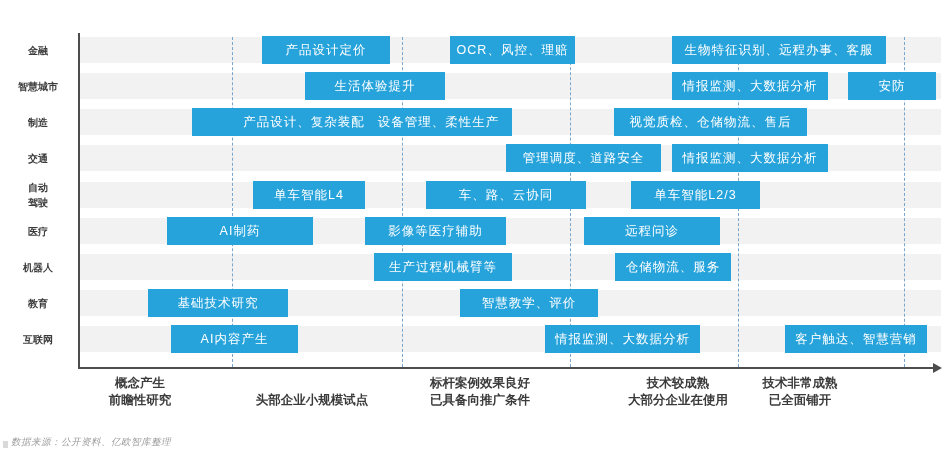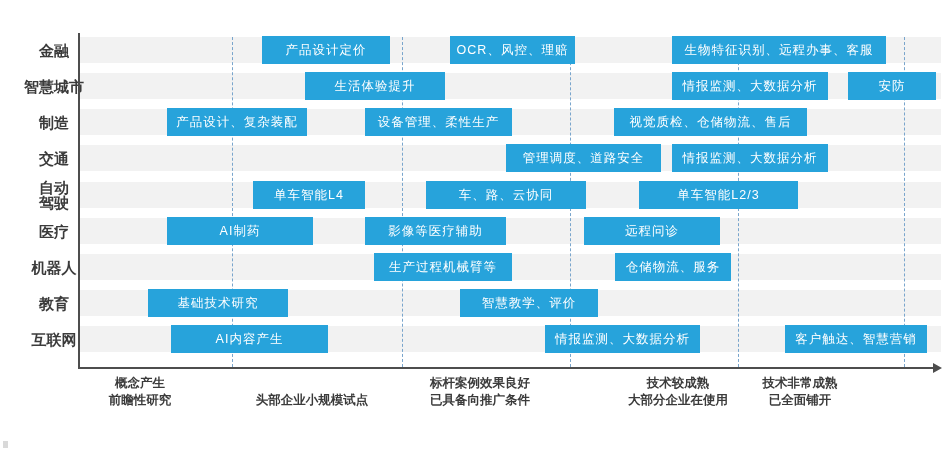--- a/index.html
+++ b/index.html
@@ -7,21 +7,21 @@
     position:relative;width:945px;height:450px;background:#ffffff;overflow:hidden;
     font-family:"Liberation Sans","DejaVu Sans",sans-serif;
   }
   .title{
     position:absolute;left:78px;width:863px;top:7px;text-align:center;
     font-size:15.5px;font-weight:bold;color:var(--c-title,#2e2e2e);letter-spacing:.5px;
   }
   .row-band{position:absolute;left:78px;width:863px;height:26px;background:var(--c-band,#f2f2f2);}
   .industry-label{
     position:absolute;left:0;width:76px;text-align:center;
-    font-size:15px;font-weight:bold;color:var(--c-label,#3b3b3b);line-height:15px;margin-left:16px;
+    font-size:10px;font-weight:bold;color:var(--c-label,#3b3b3b);line-height:15px;
   }
   .stage-divider{position:absolute;top:37px;height:330px;width:0;border-left:1px dashed var(--c-dash,#79a5cc);}
   .y-axis-line{position:absolute;left:78px;top:33px;width:2px;height:336px;background:var(--c-axis,#4d4d4d);}
   .x-axis-line{position:absolute;left:78px;top:367px;width:857px;height:2px;background:var(--c-axis,#4d4d4d);}
   .x-axis-arrow{
     position:absolute;left:933px;top:363px;width:0;height:0;
     border-left:9px solid var(--c-axis,#4d4d4d);border-top:5px solid transparent;border-bottom:5px solid transparent;
   }
   .maturity-box{
     position:absolute;height:28px;background:var(--c-box,#27a3db);color:var(--c-boxtext,#ffffff);
@@ -97,36 +97,36 @@
   <div class="x-axis-line"></div>
   <div class="x-axis-arrow"></div>
 
   <div id="boxes-layer">
       <div class="maturity-box" style="left: 262px; top: 36px; width: 128px;">产品设计定价</div>
       <div class="maturity-box" style="left: 450px; top: 36px; width: 125px;">OCR、风控、理赔</div>
       <div class="maturity-box" style="left: 672px; top: 36px; width: 214px;">生物特征识别、远程办事、客服</div>
       <div class="maturity-box" style="left: 305px; top: 72px; width: 140px;">生活体验提升</div>
       <div class="maturity-box" style="left: 672px; top: 72px; width: 156px;">情报监测、大数据分析</div>
       <div class="maturity-box" style="left: 848px; top: 72px; width: 88px;">安防</div>
-      <div class="maturity-box" style="left: 167px; top: 108px; width: 140px;">产品设计、复杂装配</div>
+      <div class="maturity-box" style="left: 192px; top: 108px; width: 140px; padding-left: 42px;">产品设计、复杂装配</div>
       <div class="maturity-box" style="left: 365px; top: 108px; width: 147px;">设备管理、柔性生产</div>
       <div class="maturity-box" style="left: 614px; top: 108px; width: 193px;">视觉质检、仓储物流、售后</div>
       <div class="maturity-box" style="left: 506px; top: 144px; width: 155px;">管理调度、道路安全</div>
       <div class="maturity-box" style="left: 672px; top: 144px; width: 156px;">情报监测、大数据分析</div>
       <div class="maturity-box" style="left: 253px; top: 181px; width: 112px;">单车智能L4</div>
       <div class="maturity-box" style="left: 426px; top: 181px; width: 160px;">车、路、云协同</div>
-      <div class="maturity-box" style="left: 631px; top: 181px; width: 159px; margin-left: 8px;">单车智能L2/3</div>
+      <div class="maturity-box" style="left: 631px; top: 181px; width: 129px;">单车智能L2/3</div>
       <div class="maturity-box" style="left: 167px; top: 217px; width: 146px;">AI制药</div>
       <div class="maturity-box" style="left: 365px; top: 217px; width: 141px;">影像等医疗辅助</div>
       <div class="maturity-box" style="left: 584px; top: 217px; width: 136px;">远程问诊</div>
       <div class="maturity-box" style="left: 374px; top: 253px; width: 138px;">生产过程机械臂等</div>
       <div class="maturity-box" style="left: 615px; top: 253px; width: 116px;">仓储物流、服务</div>
       <div class="maturity-box" style="left: 148px; top: 289px; width: 140px;">基础技术研究</div>
       <div class="maturity-box" style="left: 460px; top: 289px; width: 138px; text-align: center;">智慧教学、评价</div>
-      <div class="maturity-box" style="left: 171px; top: 325px; width: 157px;">AI内容产生</div>
+      <div class="maturity-box" style="left: 171px; top: 325px; width: 127px;">AI内容产生</div>
       <div class="maturity-box" style="left: 545px; top: 325px; width: 155px;">情报监测、大数据分析</div>
       <div class="maturity-box" style="left: 785px; top: 325px; width: 142px;">客户触达、智慧营销</div>
     </div>
   <div id="stages-layer">
       <div class="stage-label" style="left: 30px; width: 220px;">
         <div class="">概念产生</div>
         <div class="">前瞻性研究</div>
       </div>
       <div class="stage-label" style="left: 202px; width: 220px;">
         <div class="">头部企业小规模试点</div>
@@ -139,13 +139,14 @@
         <div class="">技术较成熟</div>
         <div class="">大部分企业在使用</div>
       </div>
       <div class="stage-label" style="left: 690px; width: 220px; text-align: right;">
         <div class="">技术非常成熟</div>
         <div class="">已全面铺开</div>
       </div>
     </div>
 
   <div class="footer-tick"></div>
+  <div class="source-note">数据来源：公开资料、亿欧智库整理</div>
 </div>
 
 </body></html>

